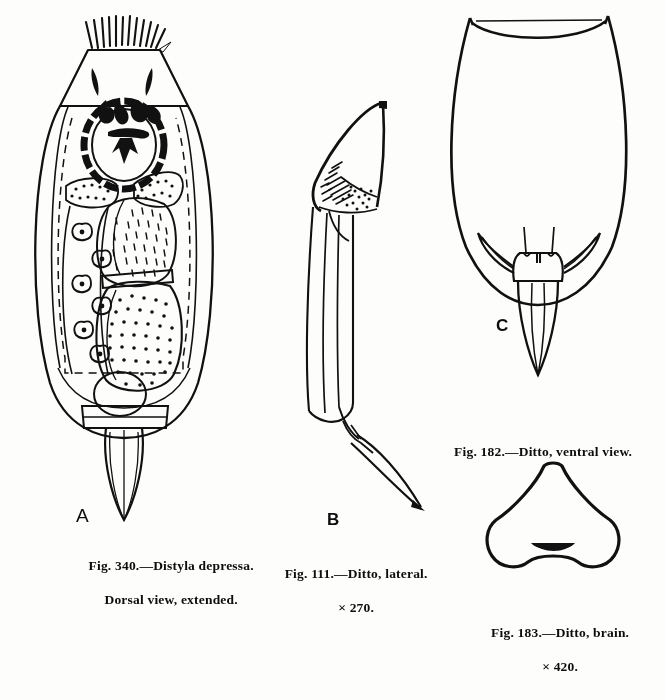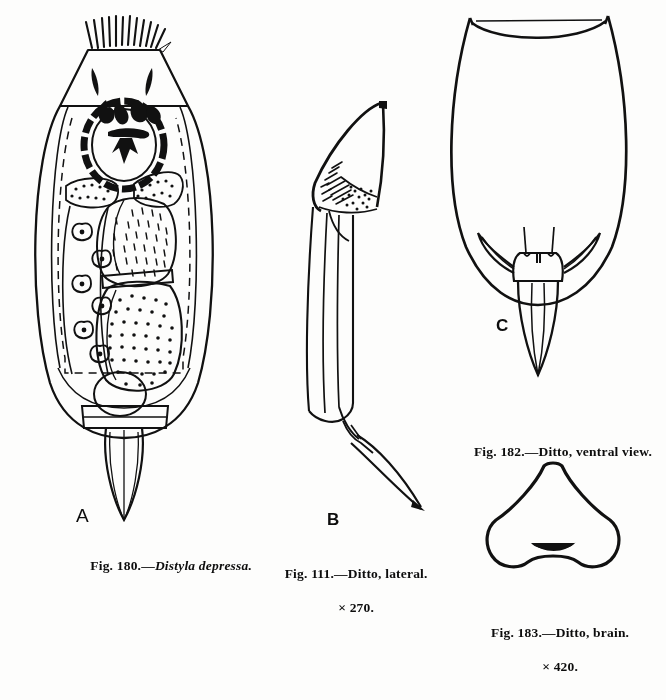--- a/index.html
+++ b/index.html
@@ -24,21 +24,20 @@
     text-align: center;
     color: #0d0d0d;
     font-family: "Liberation Serif", serif;
     font-weight: bold;
     font-size: 13.5px;
     line-height: 1.25;
     letter-spacing: 0.2px;
     white-space: pre;
   }
   .caption .sp {
-    font-style: italic;
   }
   .panel-letter {
     position: absolute;
     color: #0d0d0d;
     font-family: "Liberation Sans", sans-serif;
     font-size: 19px;
     font-weight: normal;
     letter-spacing: 0.5px;
   }
   .panel-letter.bold-small {
@@ -345,29 +344,30 @@
              C 128 110, 110 112, 100 104
              C 90 96, 60 96, 50 104
              C 40 112, 22 110, 14 98
              C 6 86, 8 70, 18 62
              C 36 50, 58 26, 66 8 Z"></path>
     <path class="ink-fill" d="M52 84 C 66 96, 86 96, 98 84 C 88 92, 62 92, 52 84 Z"></path>
     <path class="ink-fill" d="M53 85 L 97 85 C 90 94, 60 94, 53 85 Z"></path>
   </svg>
 
   <div class="caption" style="left:14px; top:541px; width:300px;">
-    <span>Fig. 180.—</span><span class="sp">Distyla depressa.</span><br>
+    <span>Fig. 340.—</span><span class="sp">Distyla depressa.</span><br>
+    <span>Dorsal view, extended.</span>
   </div>
 
   <div class="caption" style="left:266px; top:549px; width:166px;">
     <span>Fig. 111.—Ditto, lateral.</span><br>
     <span>× 270.</span>
   </div>
 
-  <div class="caption" style="left:420px; top:427px; width:232px;text-align:right;">
+  <div class="caption" style="left:420px; top:427px; width:232px;">
     <span>Fig. 182.—Ditto, ventral view.</span>
   </div>
 
   <div class="caption" style="left:448px; top:608px; width:210px;text-align:center;">
     <span>Fig. 183.—Ditto, brain.</span><br>
     <span>× 420.</span>
   </div>
 
 </div>
 

